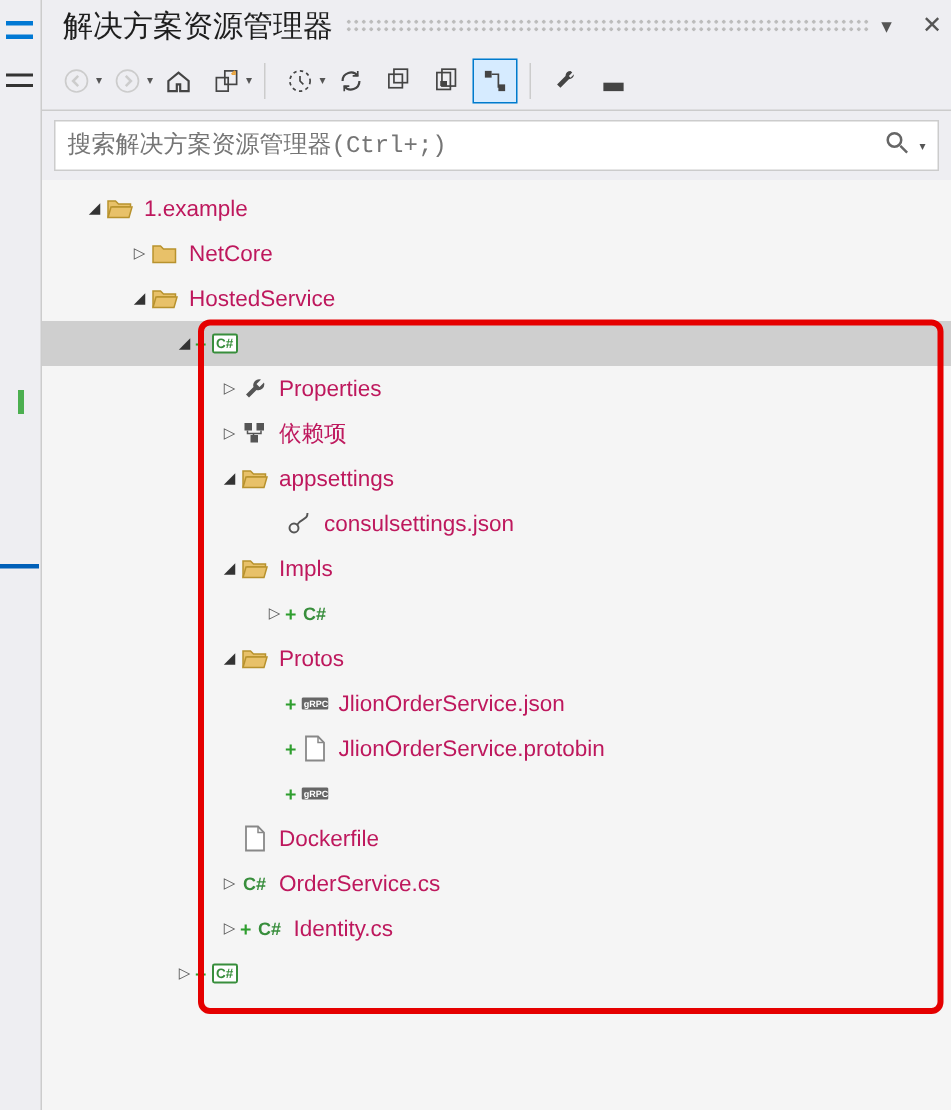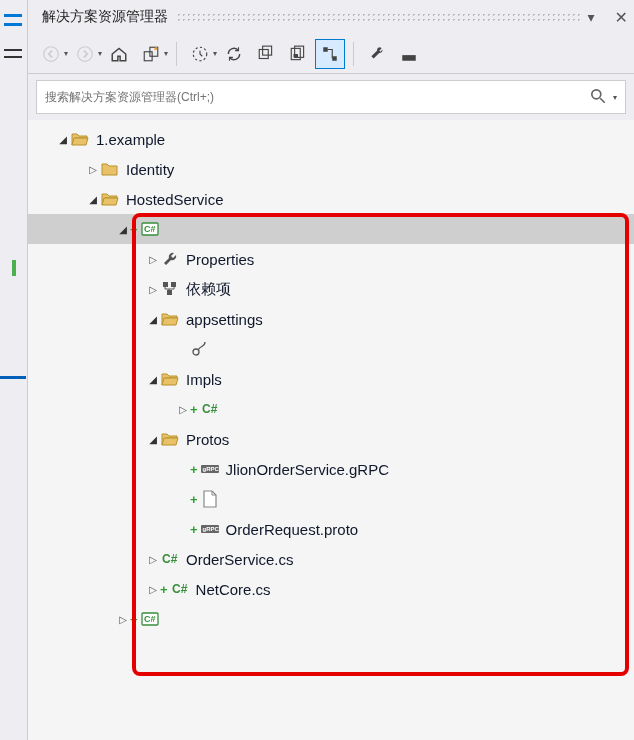--- a/index.html
+++ b/index.html
@@ -60,21 +60,21 @@
   display: flex;
   flex-direction: column;
 }
 .titlebar {
   height: 34px;
   display: flex;
   align-items: center;
   padding: 0 6px 0 14px;
   color: #1e1e1e;
 }
-.titlebar .title { font-size: 14px; }
+.titlebar .title { font-size: 20px; }
 .dots {
   flex: 1;
   margin: 0 8px;
   height: 10px;
   background-image: radial-gradient(#bbb 1px, transparent 1px);
   background-size: 5px 5px;
 }
 .title-icons { display: flex; gap: 10px; align-items: center; color: #555; font-size: 14px; }
 .title-icons span { cursor: pointer; }
 .toolbar {
@@ -105,22 +105,22 @@
   background: #fff;
   border: 1px solid #ccc;
   display: flex;
   align-items: center;
   padding: 0 8px;
 }
 .searchbar input {
   flex: 1;
   border: none;
   outline: none;
-  font-size: 12px;
-  font-family: Liberation Sans, sans-serif;
+  font-size: 16px;
+  font-family: Liberation Mono, monospace;
   color: #15803d;
   background: transparent;
 }
 .tree {
   flex: 1;
   background: #f5f5f5;
   overflow: auto;
   padding-top: 4px;
   position: relative;
 }
@@ -151,21 +151,21 @@
 .plus { color: #2e9e2e; font-weight: bold; font-size: 13px; }
 .icon {
   width: 20px; height: 20px;
   display: inline-flex;
   align-items: center;
   justify-content: center;
   margin-right: 6px;
   flex-shrink: 0;
 }
 .icon svg { width: 18px; height: 18px; }
-.label { color: #0f172a; }
+.label { color: #be185d; }
 .highlight-box {
   position: absolute;
   border: 4px solid #e50000;
   border-radius: 8px;
   pointer-events: none;
 }
 
 .folder-fill { fill: #e8c169; stroke: #b8922d; }
 .cs-badge { fill: #fff; stroke: #388e3c; }
 .cs-text { fill: #388e3c; font: bold 9px sans-serif; }
@@ -296,21 +296,21 @@
         </span>
         <span class="label">1.example</span>
       </div>
       <div class="node" style="padding-left: 58px;">
         <span class="arrow">▷</span>
         <span class="icon">
           <svg viewBox="0 0 18 18">
             <use href="#ico-folder"></use>
           </svg>
         </span>
-        <span class="label">Identity</span>
+        <span class="label">NetCore</span>
       </div>
       <div class="node" style="padding-left: 58px;">
         <span class="arrow" style="color: rgb(51, 51, 51);">◢</span>
         <span class="icon">
           <svg viewBox="0 0 18 18">
             <use href="#ico-folder-open"></use>
           </svg>
         </span>
         <span class="label">HostedService</span>
       </div>
@@ -350,20 +350,21 @@
         </span>
         <span class="label">appsettings</span>
       </div>
       <div class="node" style="padding-left: 148px;">
         <span class="arrow spc">▷</span>
         <span class="icon">
           <svg viewBox="0 0 18 18">
             <use href="#ico-json"></use>
           </svg>
         </span>
+        <span class="label">consulsettings.json</span>
       </div>
       <div class="node" style="padding-left: 118px;">
         <span class="arrow" style="color: rgb(51, 51, 51);">◢</span>
         <span class="icon">
           <svg viewBox="0 0 18 18">
             <use href="#ico-folder-open"></use>
           </svg>
         </span>
         <span class="label">Impls</span>
       </div>
@@ -386,59 +387,68 @@
         <span class="label">Protos</span>
       </div>
       <div class="node" style="padding-left: 148px;">
         <span class="arrow spc">▷</span>
         <span class="prefix plus">+</span>
         <span class="icon">
           <svg viewBox="0 0 18 18">
             <use href="#ico-grpc"></use>
           </svg>
         </span>
-        <span class="label">JlionOrderService.gRPC</span>
+        <span class="label">JlionOrderService.json</span>
       </div>
       <div class="node" style="padding-left: 148px;">
         <span class="arrow spc">▷</span>
         <span class="prefix plus">+</span>
         <span class="icon">
           <svg viewBox="0 0 18 18">
             <use href="#ico-file"></use>
           </svg>
         </span>
+        <span class="label">JlionOrderService.protobin</span>
       </div>
       <div class="node" style="padding-left: 148px;">
         <span class="arrow spc">▷</span>
         <span class="prefix plus">+</span>
         <span class="icon">
           <svg viewBox="0 0 18 18">
             <use href="#ico-grpc"></use>
           </svg>
         </span>
-        <span class="label">OrderRequest.proto</span>
+      </div>
+      <div class="node" style="padding-left: 118px;">
+        <span class="arrow spc">▷</span>
+        <span class="icon">
+          <svg viewBox="0 0 18 18">
+            <use href="#ico-file"></use>
+          </svg>
+        </span>
+        <span class="label">Dockerfile</span>
       </div>
       <div class="node" style="padding-left: 118px;">
         <span class="arrow">▷</span>
         <span class="icon">
           <svg viewBox="0 0 18 18">
             <use href="#ico-cs"></use>
           </svg>
         </span>
         <span class="label">OrderService.cs</span>
       </div>
       <div class="node" style="padding-left: 118px;">
         <span class="arrow">▷</span>
         <span class="prefix plus">+</span>
         <span class="icon">
           <svg viewBox="0 0 18 18">
             <use href="#ico-cs"></use>
           </svg>
         </span>
-        <span class="label">NetCore.cs</span>
+        <span class="label">Identity.cs</span>
       </div>
       <div class="node" style="padding-left: 88px;">
         <span class="arrow">▷</span>
         <span class="prefix plus">+</span>
         <span class="icon">
           <svg viewBox="0 0 18 18">
             <use href="#ico-csproj"></use>
           </svg>
         </span>
       </div>

